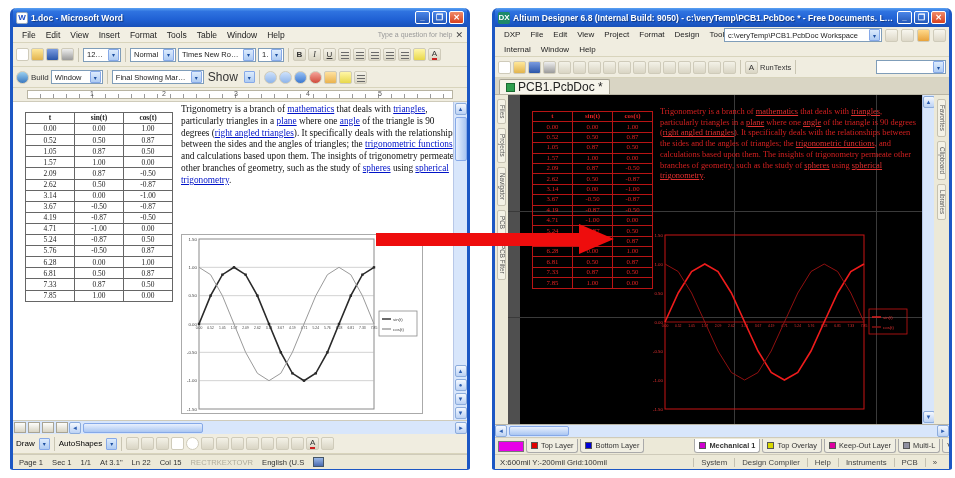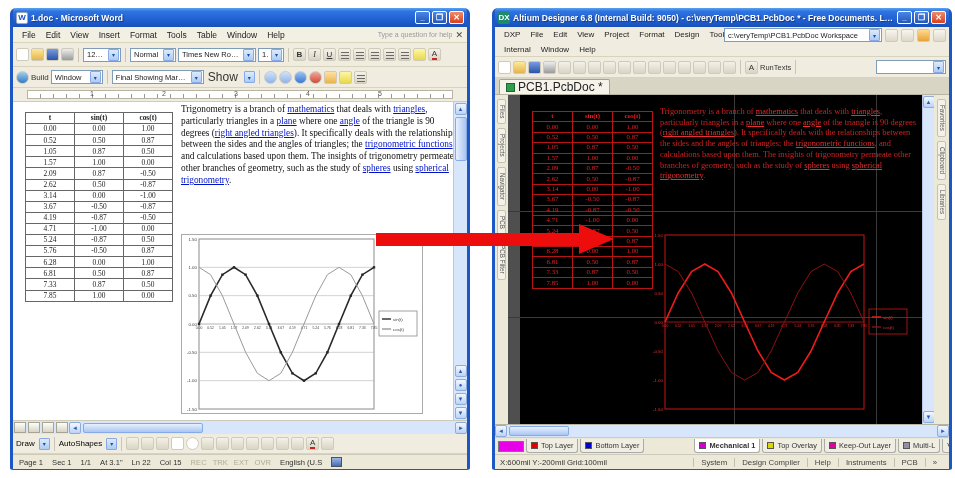--- a/index.html
+++ b/index.html
@@ -454,21 +454,21 @@
           <span class="ico ico-shadow"></span>
         </span>
     </div>
     <div class="statusbar">
       <span>Page 1</span>
       <span>Sec 1</span>
       <span>1/1</span>
       <span>At 3.1"</span>
       <span>Ln 22</span>
       <span>Col 15</span>
-      <span id="wflags" style="display:flex;gap:6px">
+      <span id="wflags" style="display:flex;gap:0">
           <span class="dim">REC</span>
           <span class="dim">TRK</span>
           <span class="dim">EXT</span>
           <span class="dim">OVR</span>
         </span>
       <span>English (U.S</span>
       <span class="spellico"></span>
     </div>
   </div>
 

